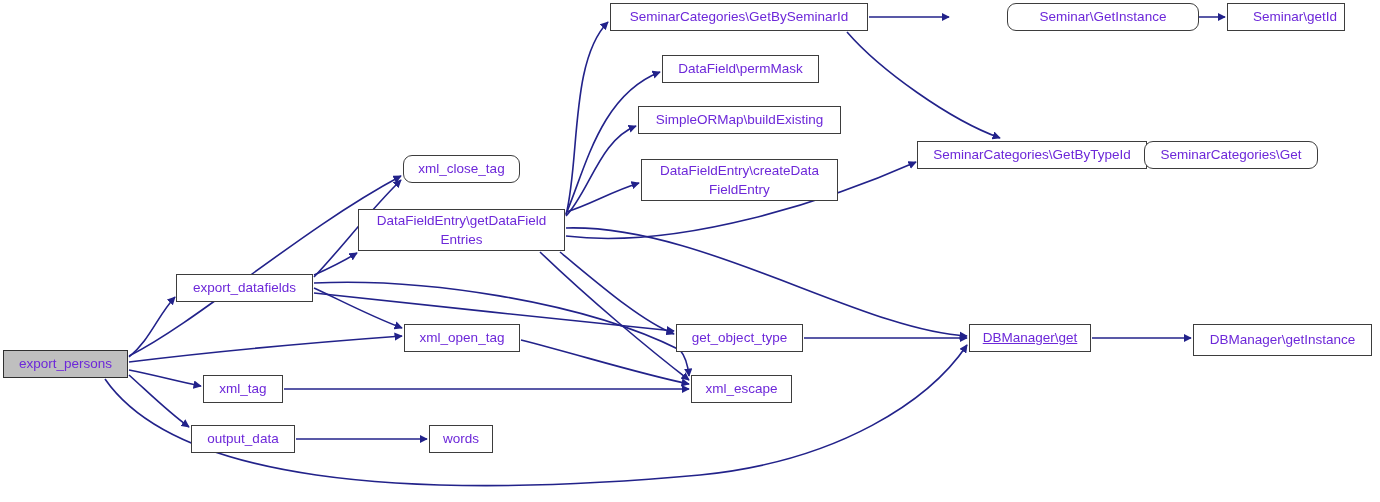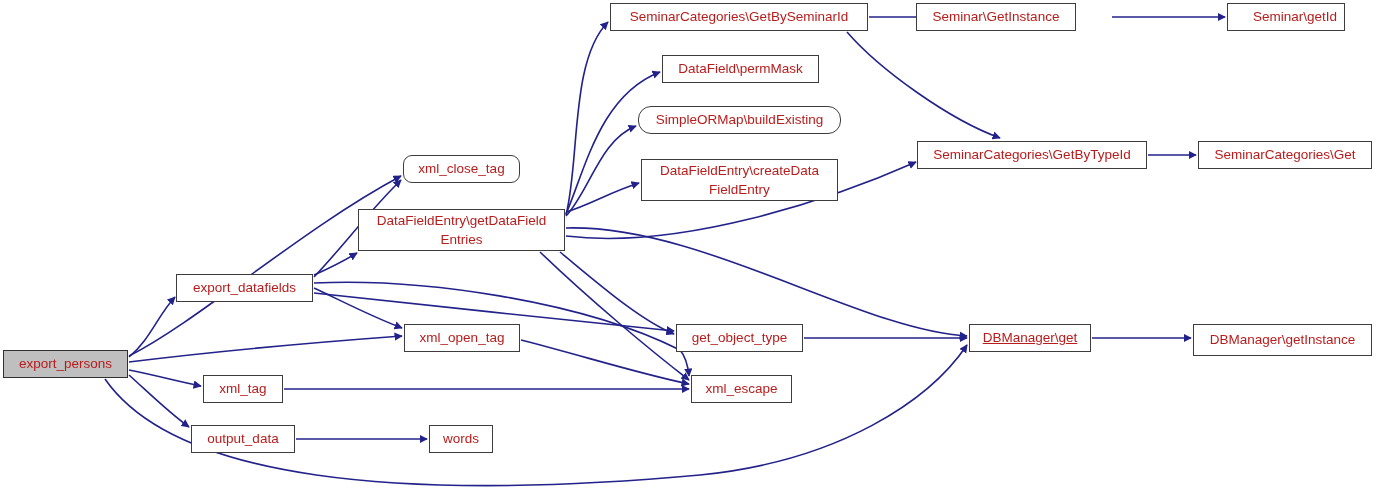--- a/index.html
+++ b/index.html
@@ -9,21 +9,21 @@
     background:#ffffff;
     font-family:"Liberation Sans","DejaVu Sans",sans-serif;
     overflow:hidden;
   }
   #edges{position:absolute;left:0;top:0;width:1380px;height:502px;}
   .node{
     position:absolute;
     box-sizing:border-box;
     border:1px solid #3d3d3d;
     background:#ffffff;
-    color:#b91c1c;
+    color:#6d28d9;
     display:flex;
     align-items:center;
     justify-content:center;
     text-align:center;
     font-size:13.5px;
     line-height:1.42;
     letter-spacing:0px;
     white-space:pre-line;
     padding:0 4px;
   }
@@ -80,23 +80,23 @@
       <div class="node" style="left: 191px; top: 425px; width: 104px; height: 28px;">output_data</div>
       <div class="node" style="left: 429px; top: 425px; width: 64px; height: 28px;">words</div>
       <div class="node" style="left: 403px; top: 155px; width: 117px; height: 28px; border-radius: 9px;">xml_close_tag</div>
       <div class="node" style="left: 358px; top: 209px; width: 207px; height: 42px;">DataFieldEntry\getDataField
 Entries</div>
       <div class="node" style="left: 404px; top: 324px; width: 116px; height: 28px;">xml_open_tag</div>
       <div class="node" style="left: 691px; top: 375px; width: 101px; height: 28px;">xml_escape</div>
       <div class="node" style="left: 676px; top: 324px; width: 127px; height: 28px;">get_object_type</div>
       <div class="node" style="left: 610px; top: 3px; width: 258px; height: 28px;">SeminarCategories\GetBySeminarId</div>
       <div class="node" style="left: 662px; top: 55px; width: 157px; height: 28px;">DataField\permMask</div>
-      <div class="node" style="left: 638px; top: 106px; width: 203px; height: 28px; border-radius: 13px;">SimpleORMap\buildExisting</div>
+      <div class="node" style="left: 638px; top: 106px; width: 203px; height: 28px;">SimpleORMap\buildExisting</div>
       <div class="node" style="left: 641px; top: 159px; width: 197px; height: 42px;">DataFieldEntry\createData
 FieldEntry</div>
-      <div class="node" style="left: 916px; top: 3px; width: 160px; height: 28px;">Seminar\GetInstance</div>
+      <div class="node" style="left: 1007px; top: 3px; width: 192px; height: 28px; border-radius: 9px;">Seminar\GetInstance</div>
       <div class="node" style="left: 1227px; top: 3px; width: 118px; height: 28px; padding-left: 22px;">Seminar\getId</div>
       <div class="node" style="left: 917px; top: 141px; width: 230px; height: 28px;">SeminarCategories\GetByTypeId</div>
-      <div class="node" style="left: 1198px; top: 141px; width: 174px; height: 28px;">SeminarCategories\Get</div>
+      <div class="node" style="left: 1144px; top: 141px; width: 174px; height: 28px; border-radius: 9px;">SeminarCategories\Get</div>
       <div class="node" style="left: 969px; top: 324px; width: 122px; height: 28px; text-decoration: underline;">DBManager\get</div>
       <div class="node" style="left: 1193px; top: 324px; width: 179px; height: 32px;">DBManager\getInstance</div>
     </div>
 </div>
 
 </body></html>

